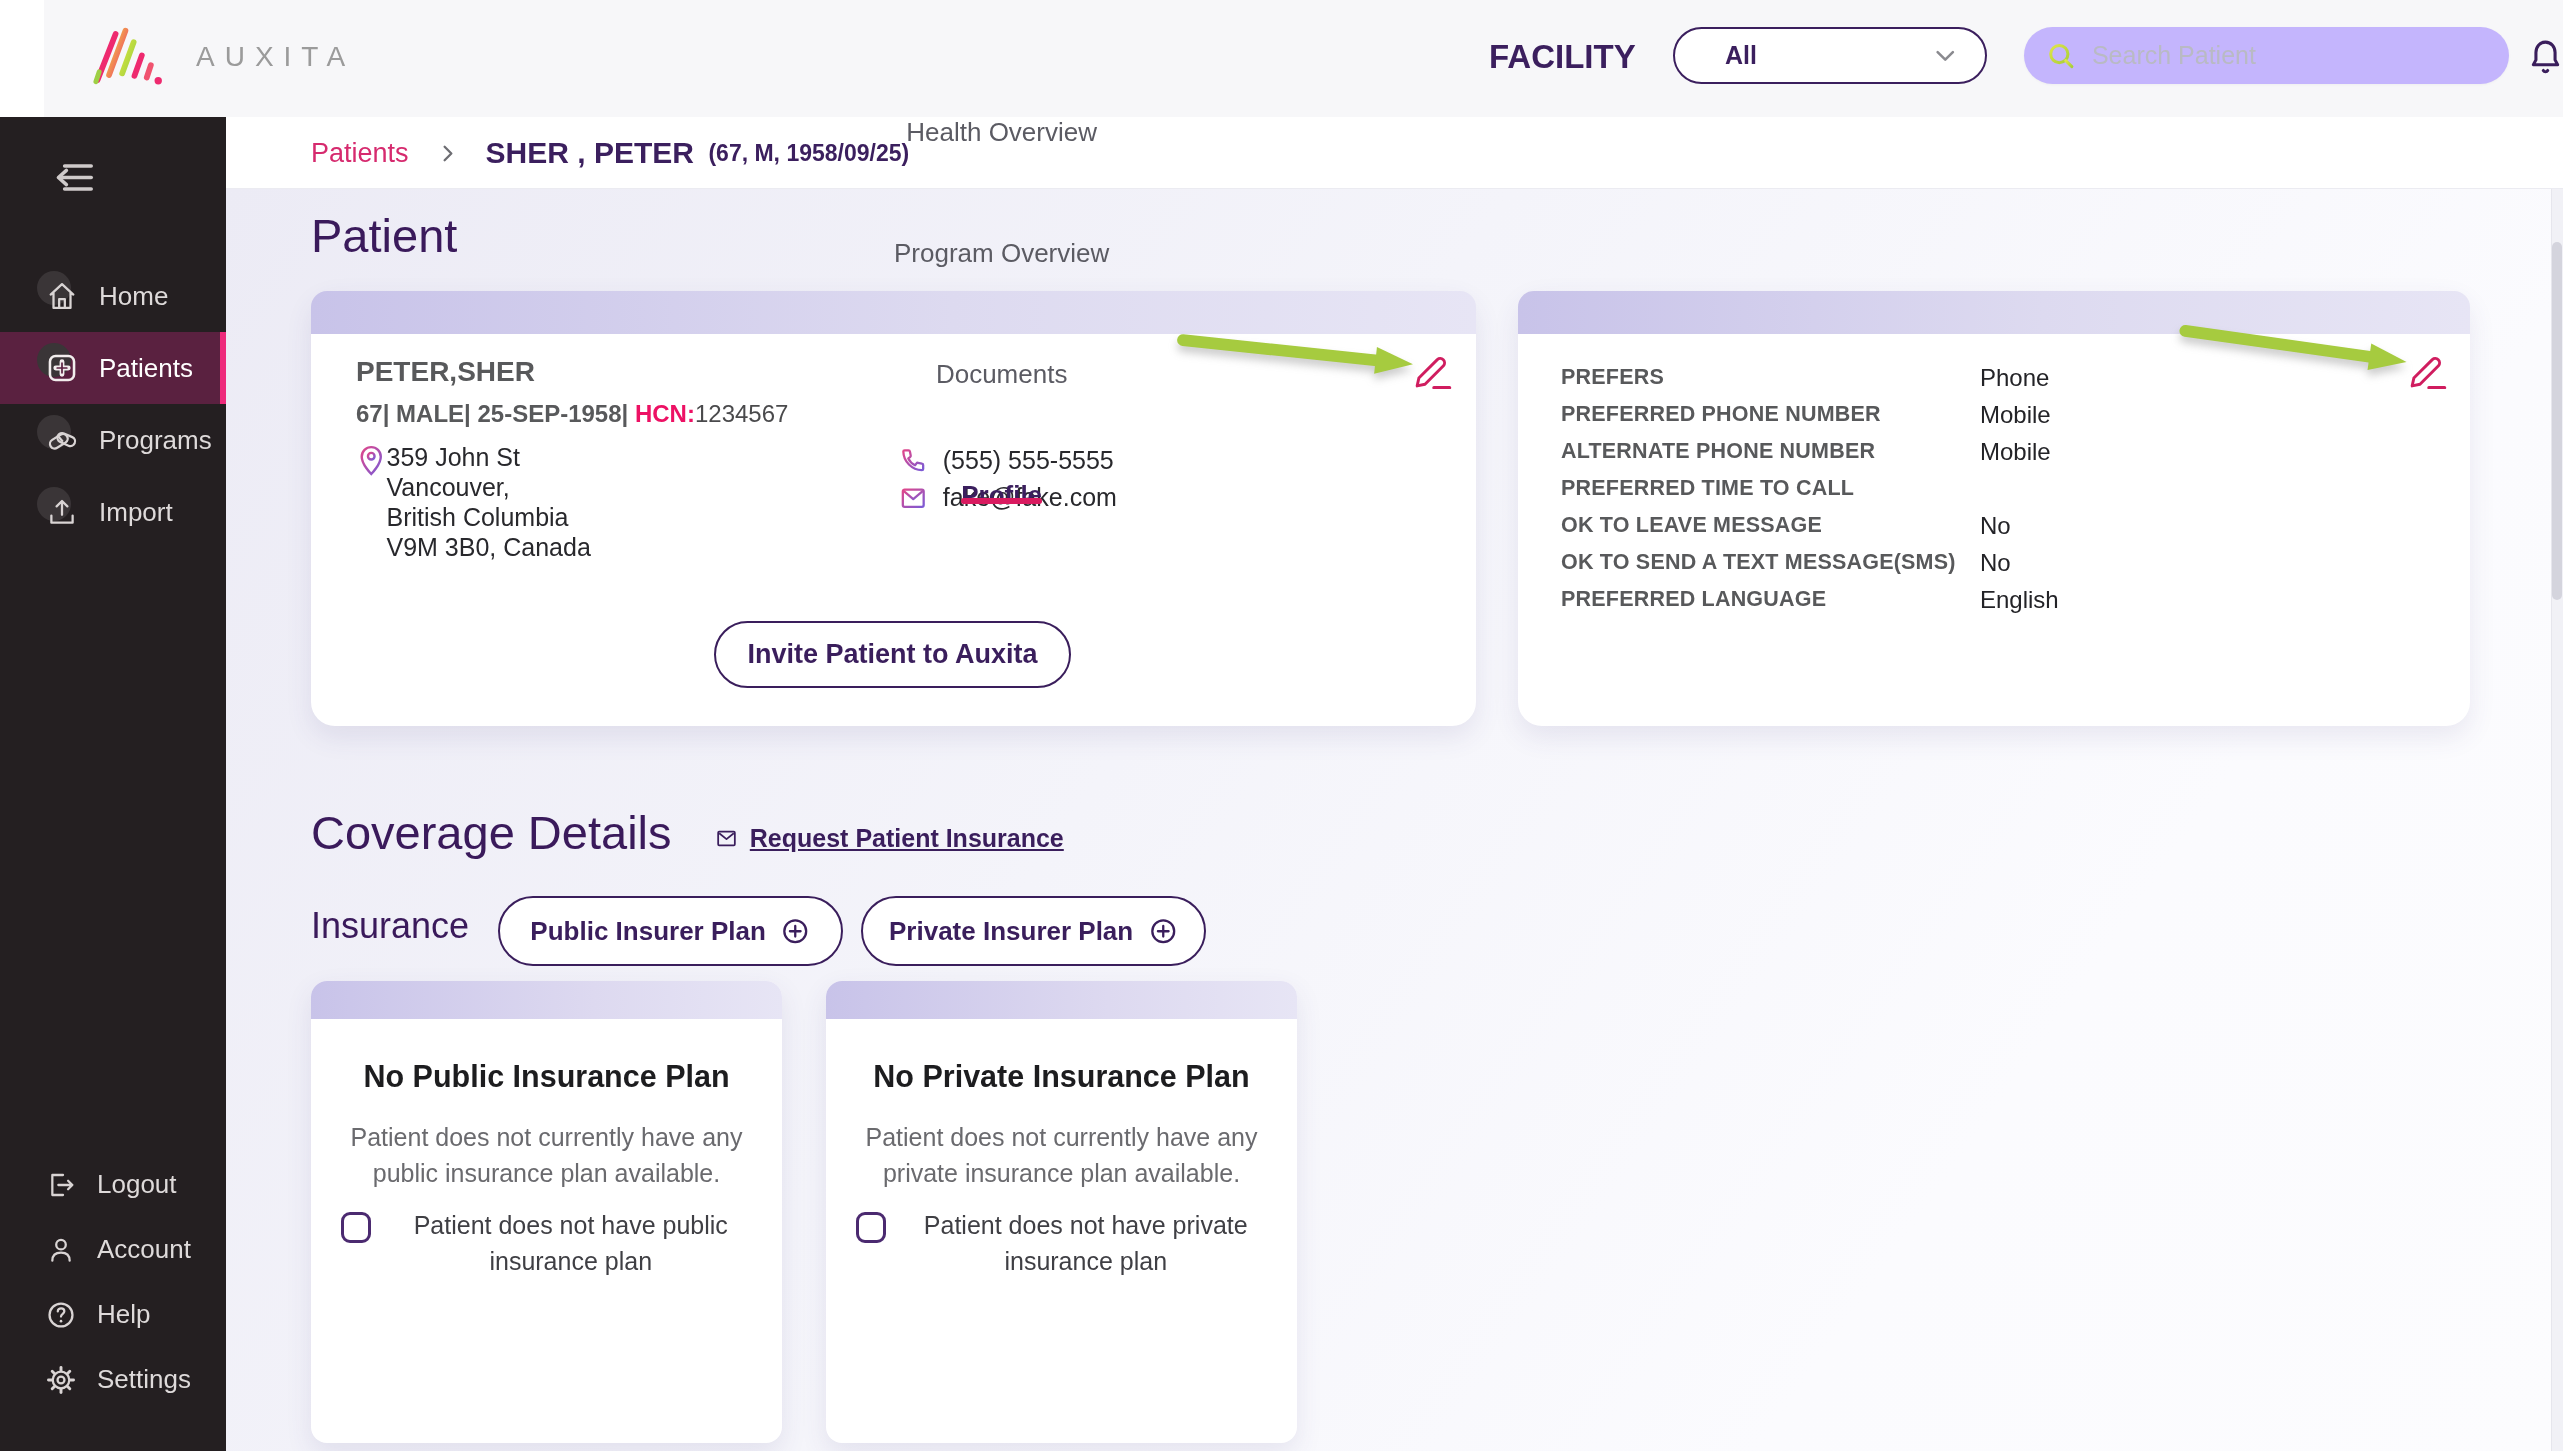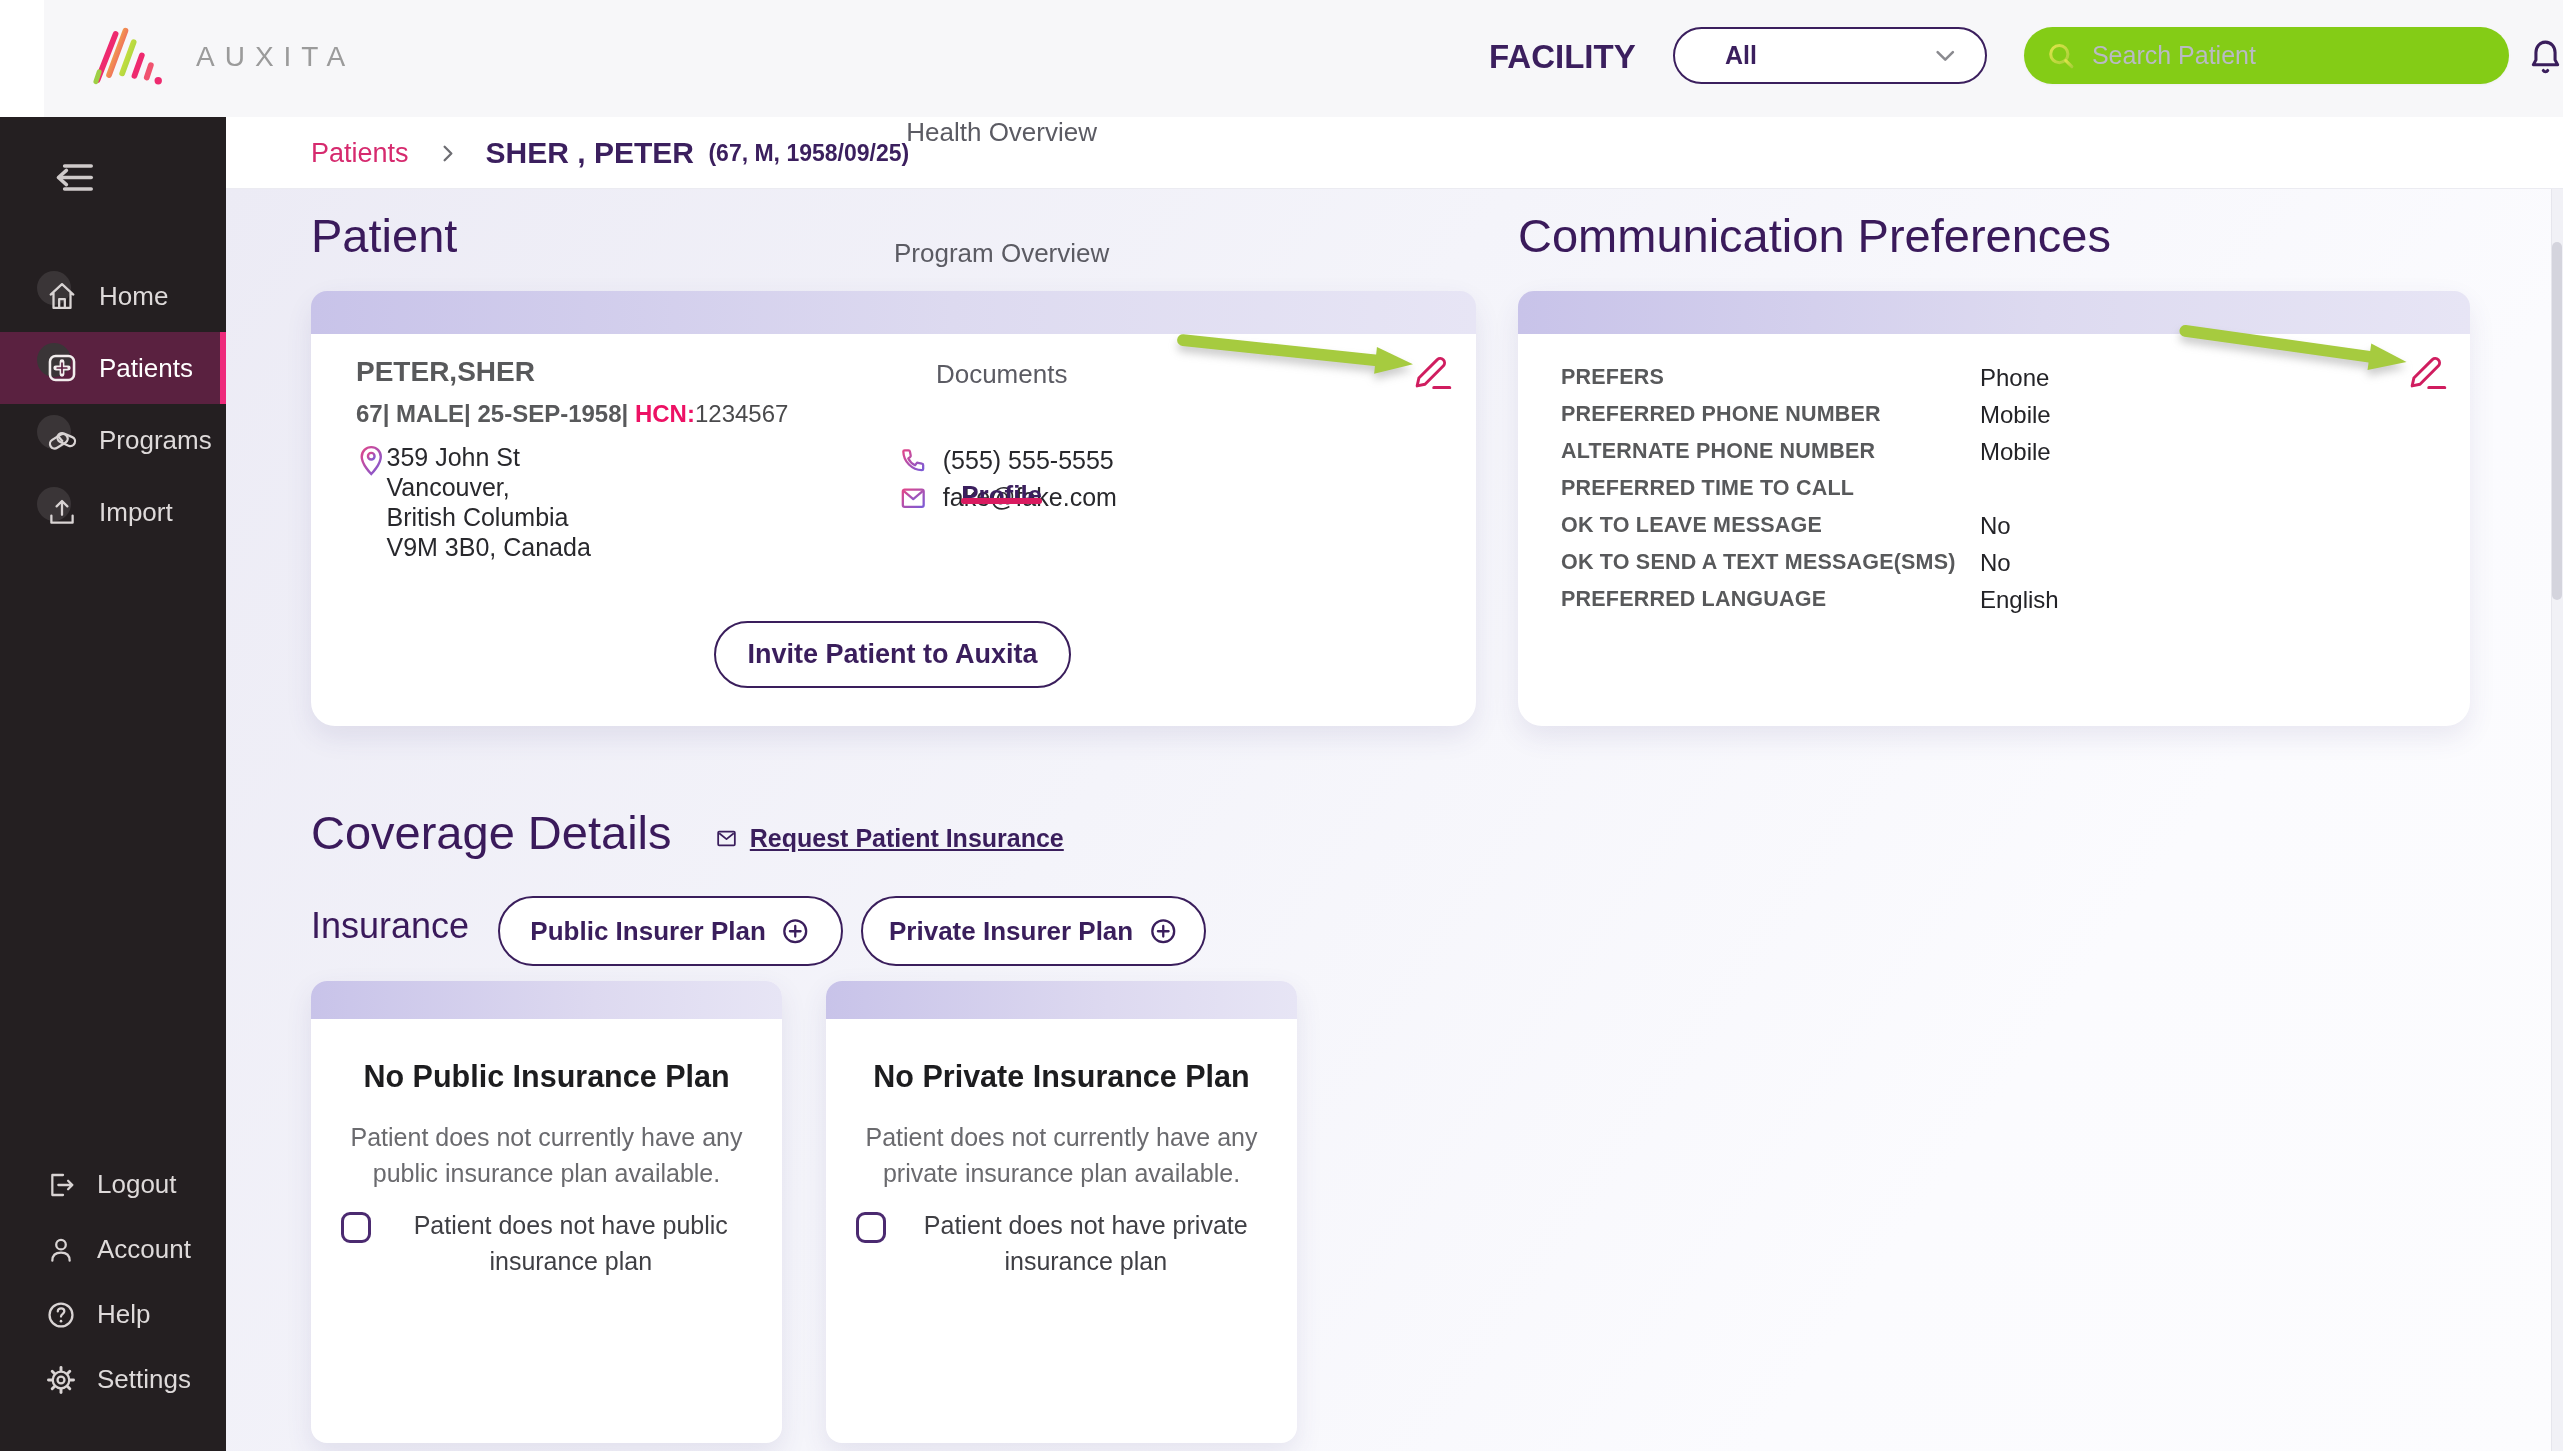--- a/index.html
+++ b/index.html
@@ -7,21 +7,21 @@
   .page { position:relative; width:2563px; height:1452px; }
 
   
   .topbar { position:absolute; left:0; top:0; width:2563px; height:117px; background:#f7f7f9; z-index:5;margin-left:44px; }
   .logo-wrap { position:absolute; left:47px; top:16px; display:flex; align-items:center; gap:23px; }
   .brand { font-size:28px; letter-spacing:10px; color:#9b9b9b; font-weight:400; }
   .facility-label { position:absolute; left:1445px; top:38px; font-size:33px; font-weight:800; color:#3b1f5e; }
   .facility-select { position:absolute; left:1629px; top:27px; width:314px; height:57px; background:#fff;
       border:2.7px solid #3b1f5e; border-radius:30.5px; display:flex; align-items:center; padding:0 25px 0 50px; cursor:pointer; }
   .facility-value { font-size:25px; font-weight:700; color:#3b1f5e; flex:1; }
-  .search-pill { position:absolute; left:1980px; top:27px; width:485px; height:57px; background:#84cc16; border-radius:30.5px;
+  .search-pill { position:absolute; left:1980px; top:27px; width:485px; height:57px; background:#c4b5fd; border-radius:30.5px;
       display:flex; align-items:center; padding:0 21.5px; gap:16px; box-shadow:0 0.9px 2.7px rgba(0,0,0,0.04); }
   .search-pill input { border:none; outline:none; font-size:25px; color:#444; width:100%; background:transparent; font-family:inherit; }
   .search-pill input::placeholder { color:#b9bac4; }
   .bell-btn { position:absolute; left:2481px; top:36px; width:41px; height:43px; cursor:pointer; }
 
   
   .sidebar { position:absolute; left:0; top:117px; width:226px; height:1335px; background:#241f21; z-index:4; }
   .side-toggle { position:absolute; left:50px; top:41px; width:47px; height:39px; cursor:pointer; }
   .nav-list { position:absolute; left:0; top:143px; width:226px; }
   .nav-item { height:72px; display:flex; align-items:center; gap:20px; padding-left:45px; cursor:pointer; position:relative; }
@@ -276,21 +276,20 @@
       <div class="tab active">
         <span>Profile</span>
         <span class="tab-underline"></span>
       </div>
     </div>
   </div>
 
   <div class="main">
 
     <div class="h-section" style="left:85px; top:20px;">Patient</div>
-    <div class="h-section" style="left:1292px; top:20px;">Communication Preferences</div>
 
     <div class="card" style="left:85px; top:103px; width:1165px; height:435px;">
       <div class="strip"></div>
       <div class="p-name">PETER,SHER</div>
       <div class="p-demo">
         <span>67| MALE| 25-SEP-1958| </span><span class="hcn">HCN:</span><span class="hcnv">1234567</span>
       </div>
       <div class="addr-row">
         <svg width="30.5" height="36" viewBox="0 0 24 28">
           <defs>

